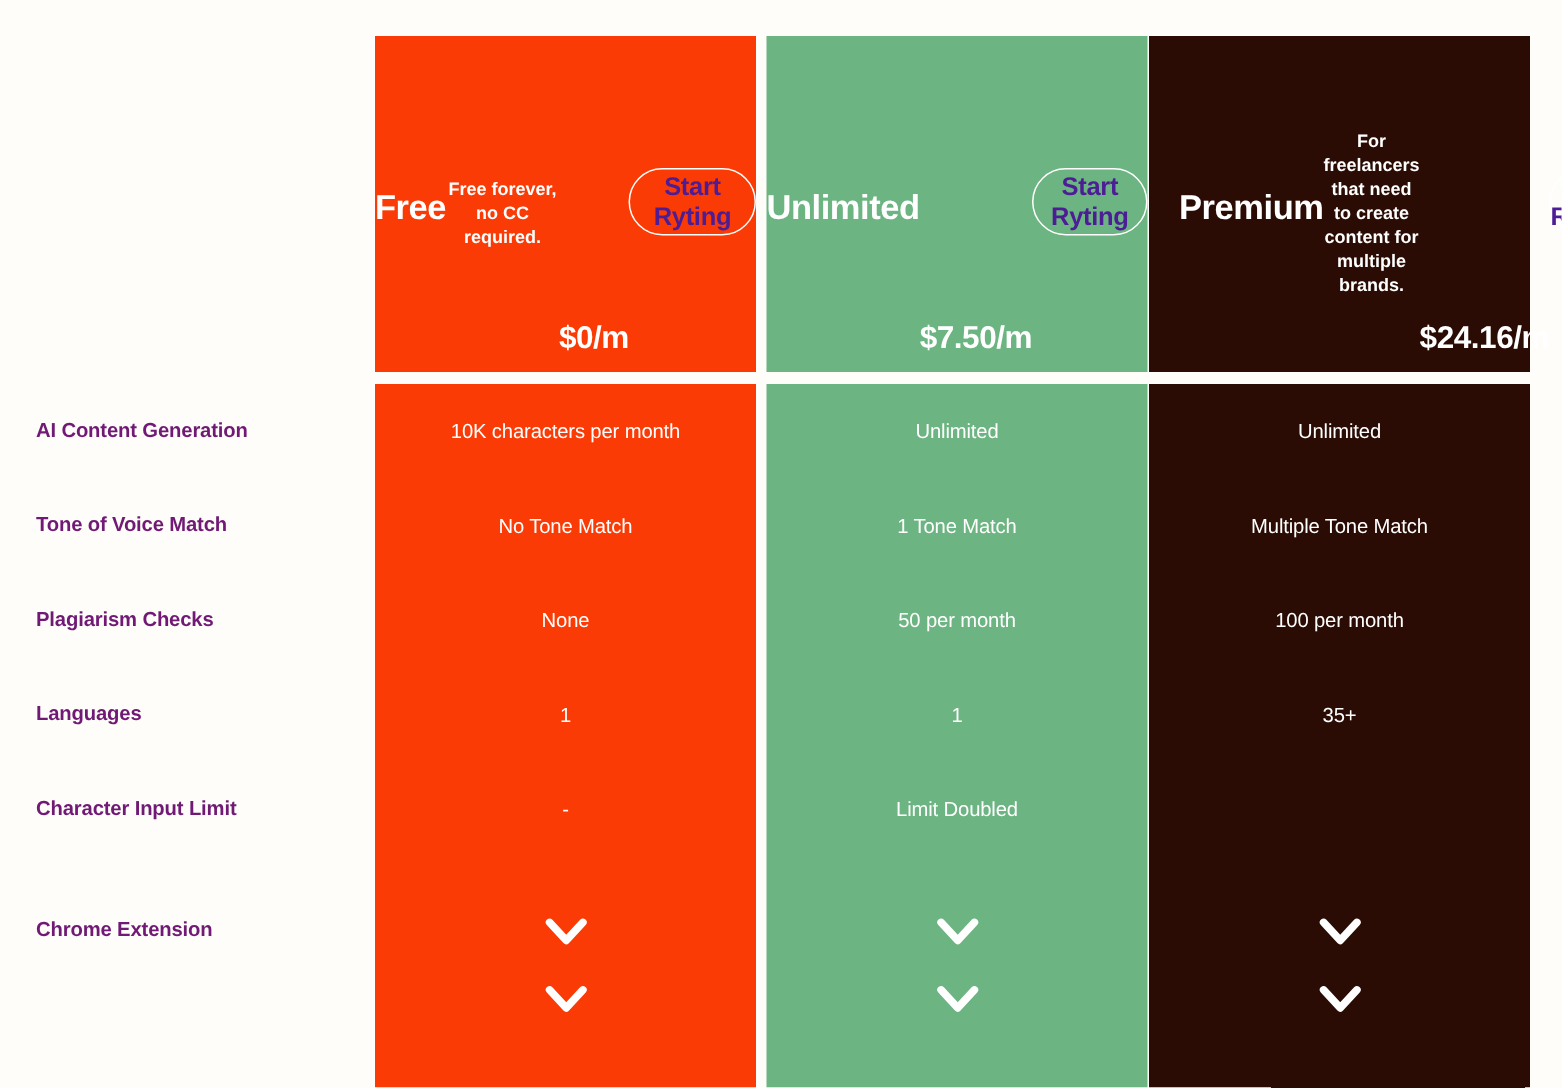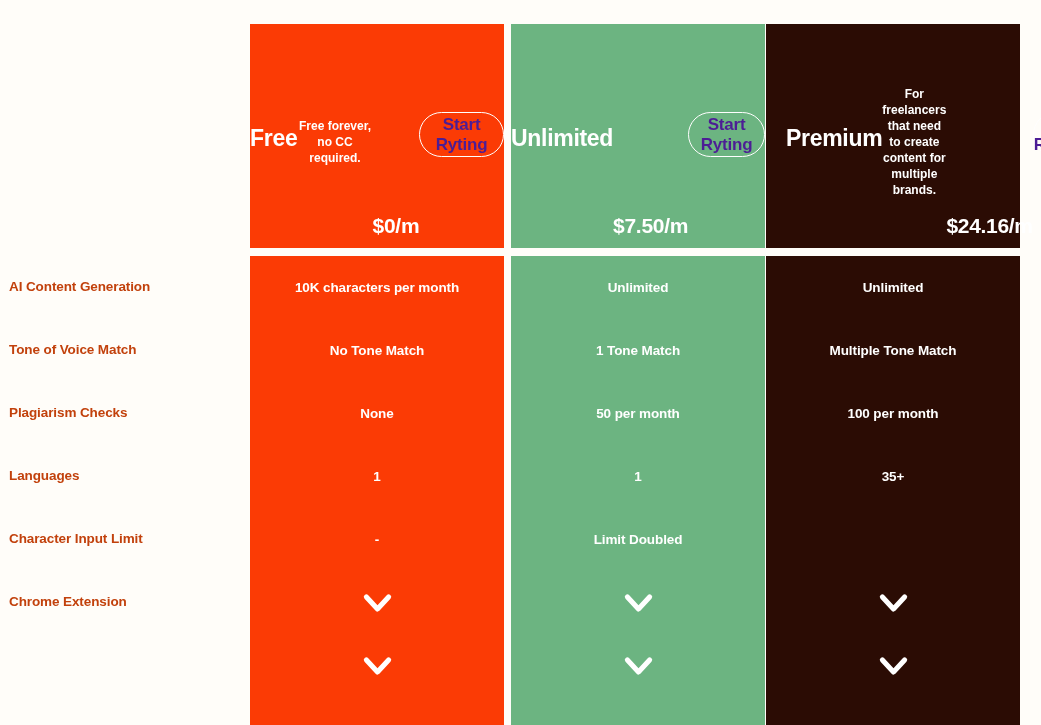--- a/index.html
+++ b/index.html
@@ -79,33 +79,33 @@
   }
   .row {
     position:absolute;
     left:0; right:0;
     height:63px;
     display:flex;
     align-items:center;
   }
   .row-label {
     width:250px;
-    padding-left:9px;
+    padding-left:24px;
     font-size:13.5px;
     font-weight:700;
-    color:#c2410c;
+    color:#701a75;
     letter-spacing:-0.1px;
     line-height:1.35;
   }
   .cell {
     position:absolute;
     width:254px;
     text-align:center;
     font-size:13.5px;
-    font-weight:700;
+    font-weight:400;
     color:#FFFFFF;
     letter-spacing:-0.1px;
     display:flex; align-items:center; justify-content:center;
     height:63px;
   }
   .cell.c0 { left:250px; }
   .cell.c1 { left:511px; }
   .cell.c2 { left:766px; }
 
   .check {
@@ -169,21 +169,21 @@
         <div class="row-label">Languages</div>
         <div class="cell c0">1</div>
         <div class="cell c1">1</div>
         <div class="cell c2">35+</div>
       </div>
       <div class="row" style="top: 252px;">
         <div class="row-label">Character Input Limit</div>
         <div class="cell c0">-</div>
         <div class="cell c1">Limit Doubled</div>
       </div>
-      <div class="row" style="top: 315px; align-items: center;">
+      <div class="row" style="top: 333px; align-items: center;">
         <div class="row-label">Chrome Extension</div>
         <div class="cell c0">
           <svg class="check" viewBox="0 0 40 40">
             <path d="M8 14 L20 27 L32 14" fill="none" stroke="#FFFFFF" stroke-width="5.5" stroke-linecap="round" stroke-linejoin="round"></path>
           </svg>
         </div>
         <div class="cell c1">
           <svg class="check" viewBox="0 0 40 40">
             <path d="M8 14 L20 27 L32 14" fill="none" stroke="#FFFFFF" stroke-width="5.5" stroke-linecap="round" stroke-linejoin="round"></path>
           </svg>

